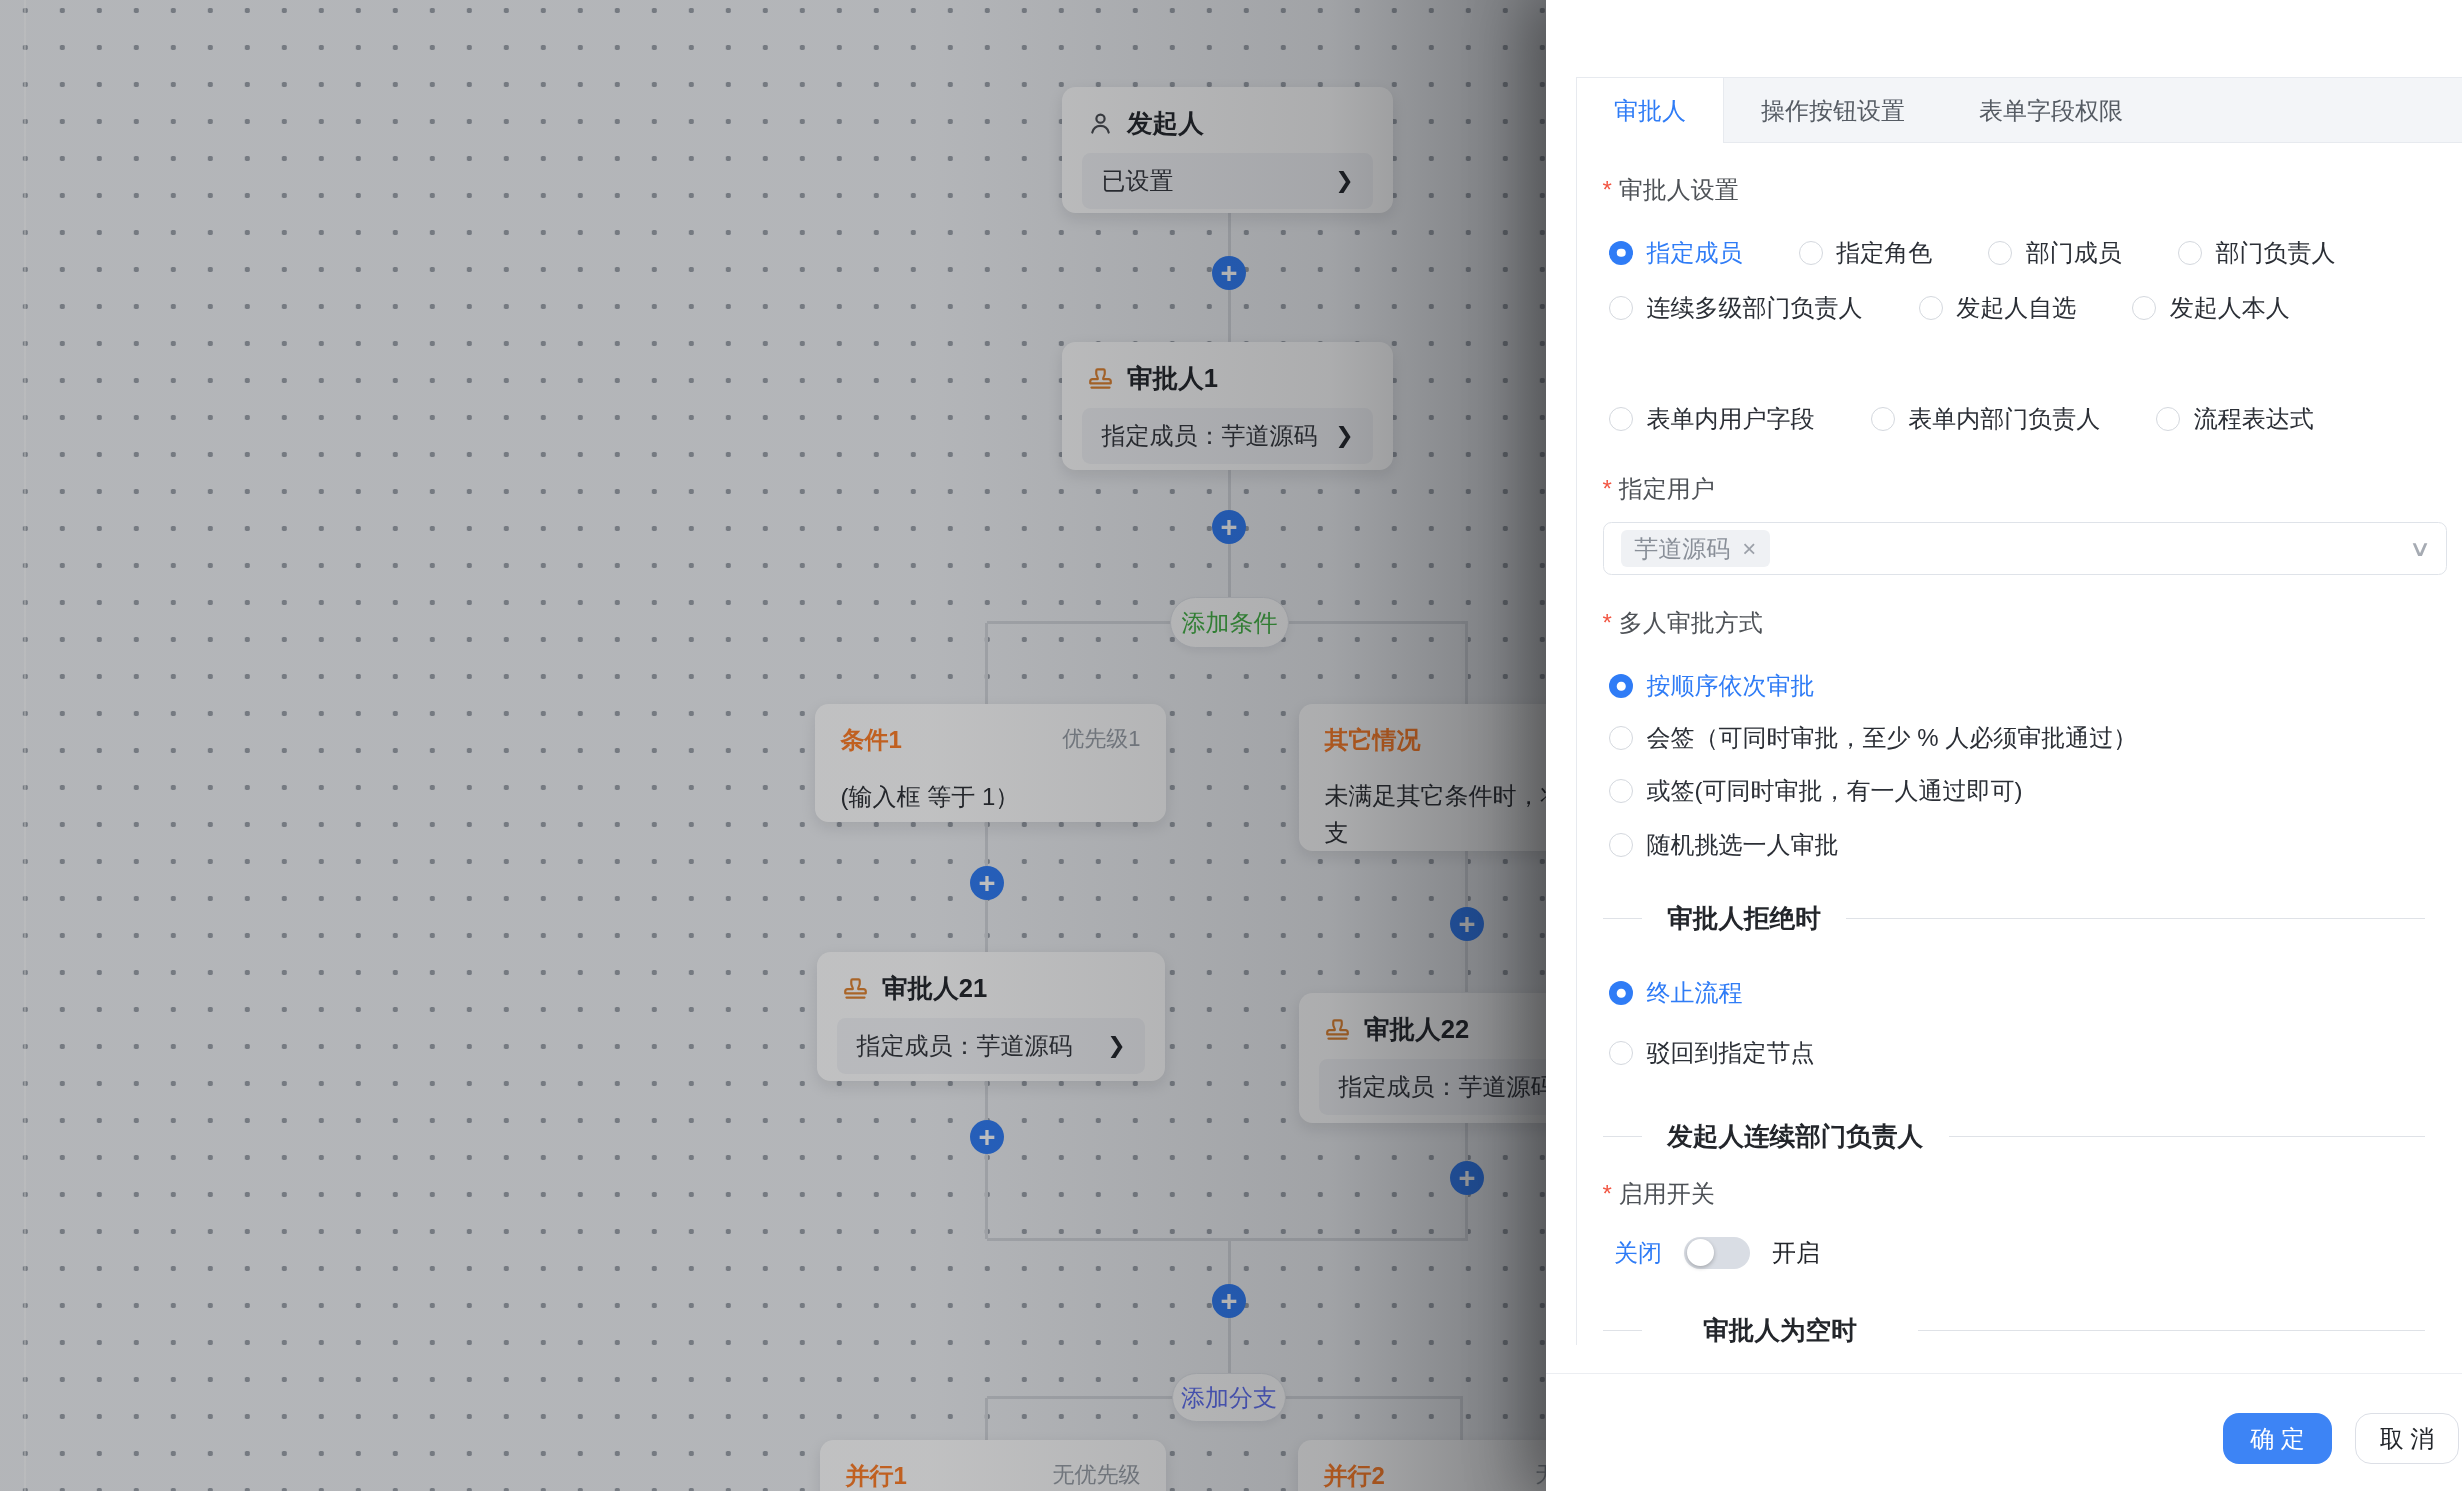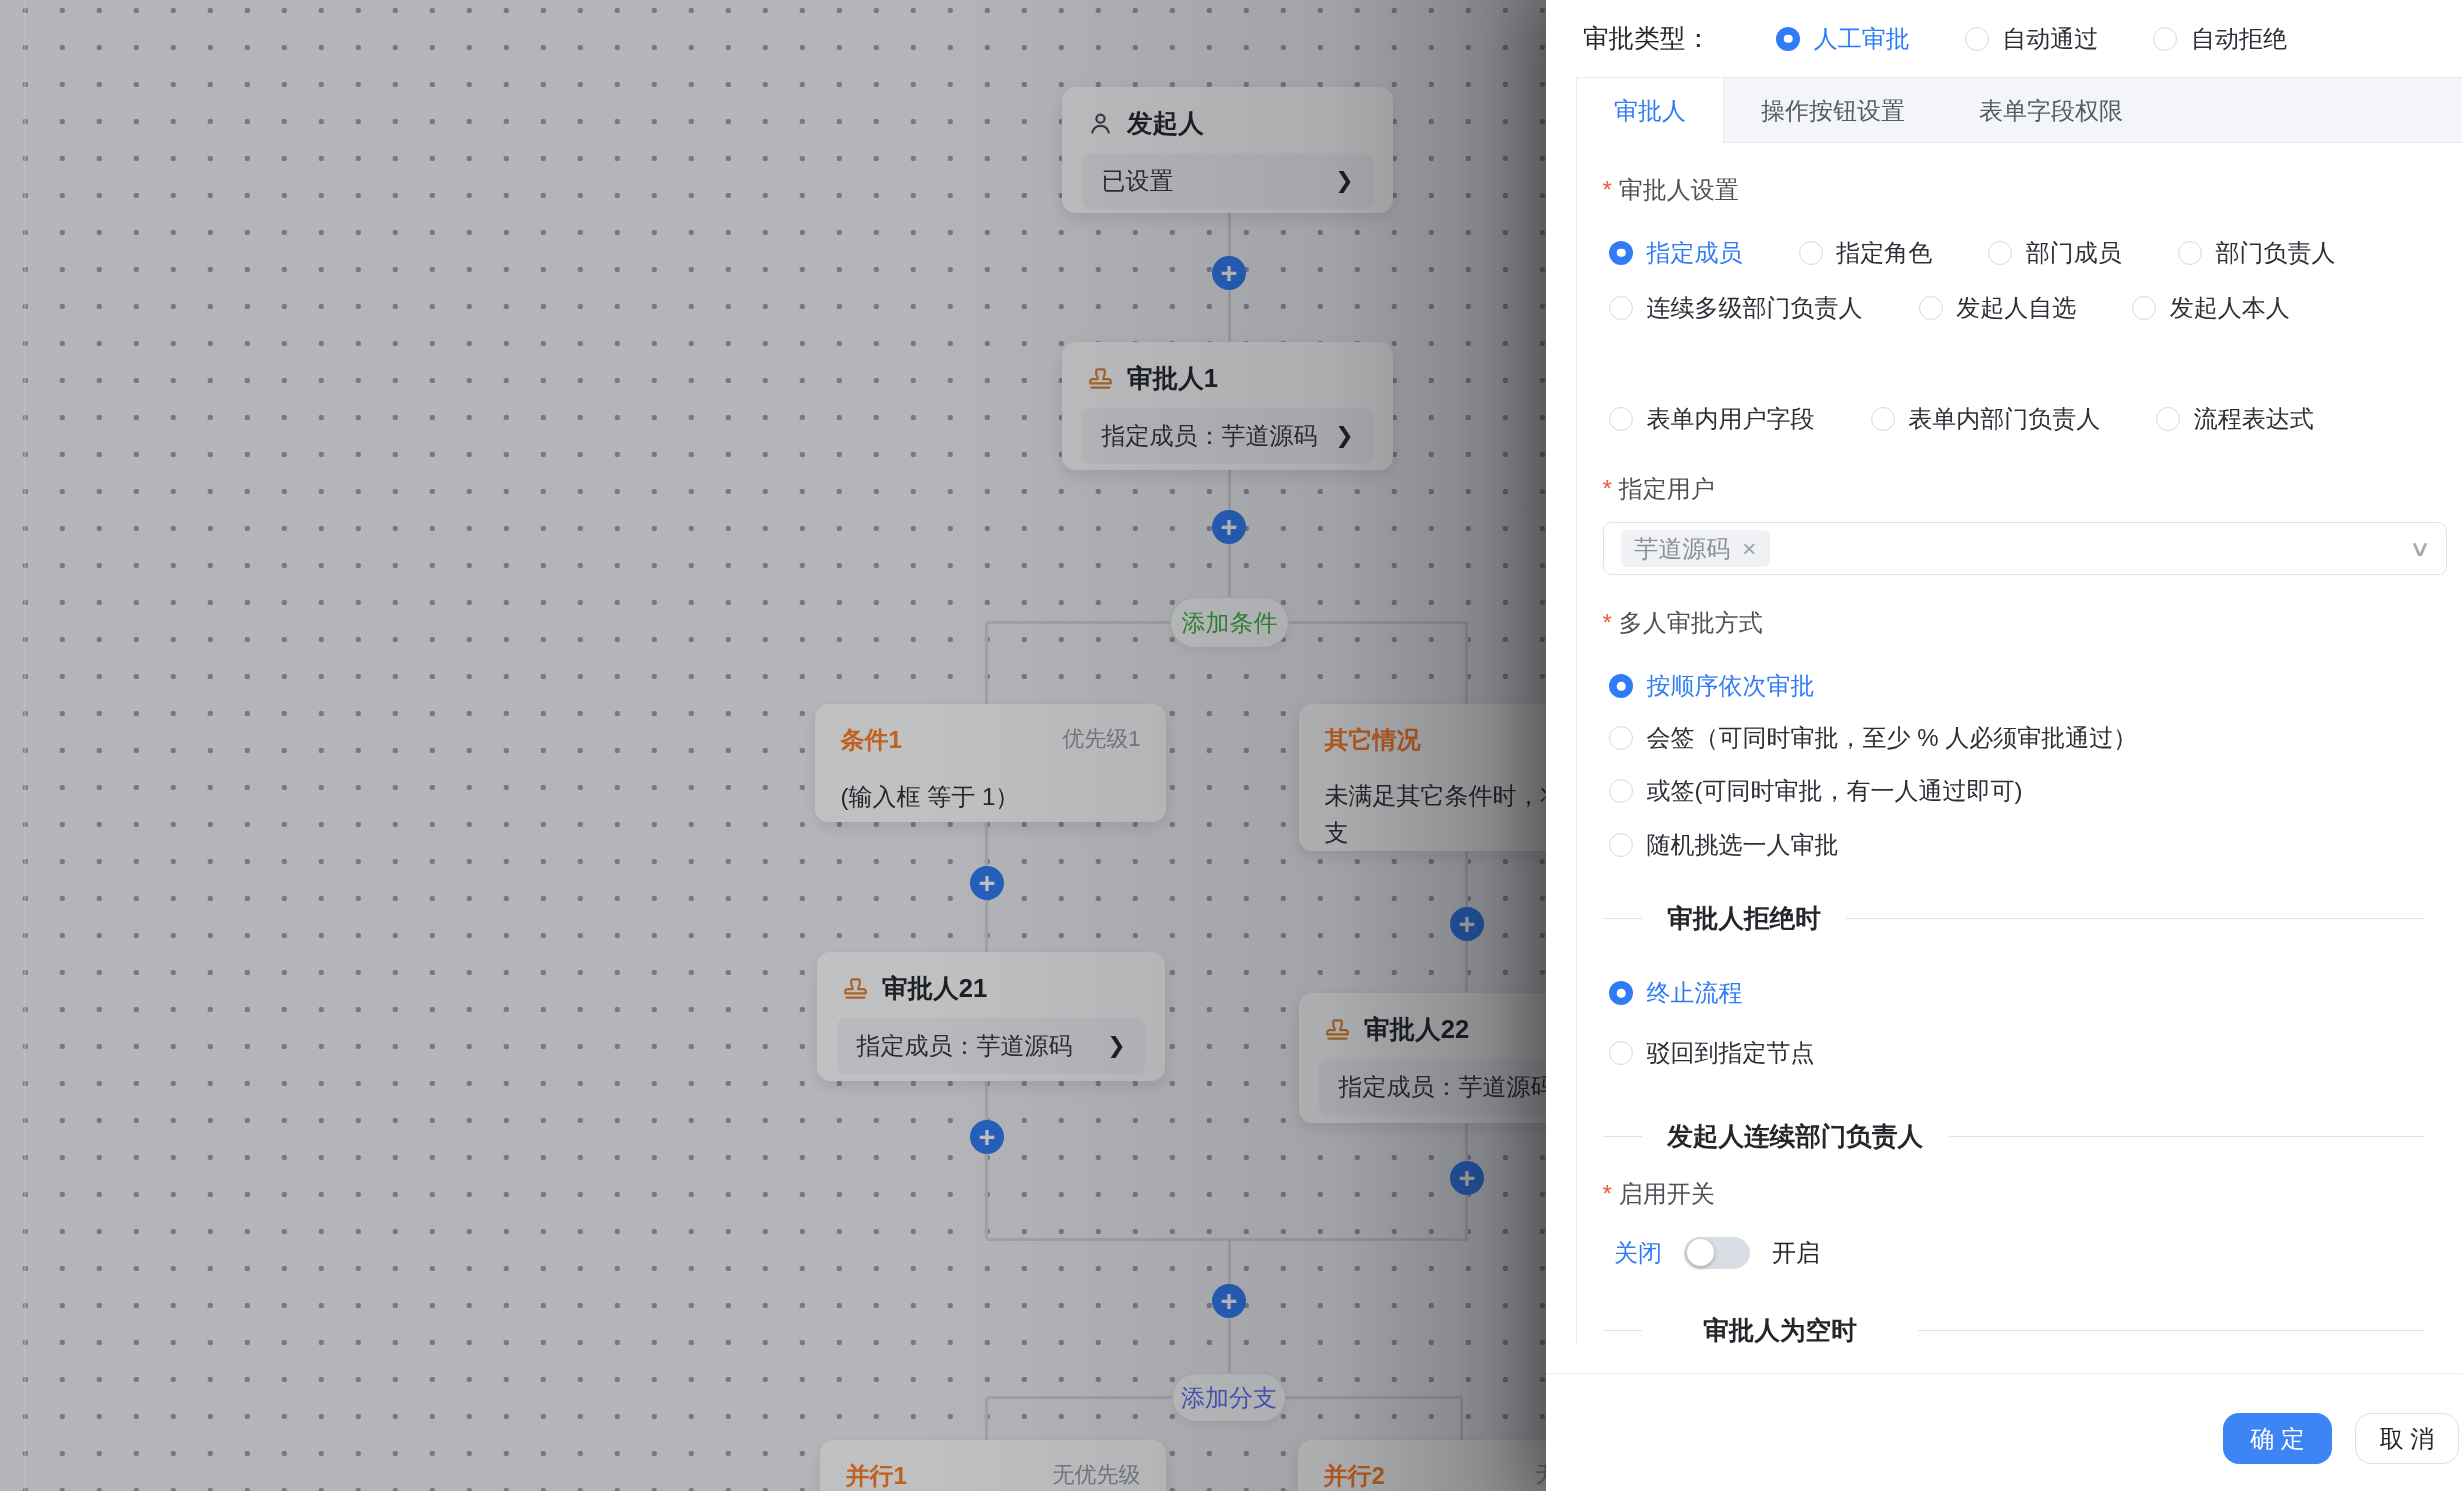--- a/index.html
+++ b/index.html
@@ -233,35 +233,20 @@
         <span class="cond-title">并行2</span>
         <span class="cond-prio">无优先级</span>
       </div>
     </div>
   </div>
 
   <div class="mask"></div>
 
   <div class="panel">
 
-    <div class="atype-row">
-      <span class="atype-label">审批类型：</span>
-      <span class="radio sel">
-        <span class="rdot"></span>
-        <span>人工审批</span>
-      </span>
-      <span class="radio">
-        <span class="rdot"></span>
-        <span>自动通过</span>
-      </span>
-      <span class="radio">
-        <span class="rdot"></span>
-        <span>自动拒绝</span>
-      </span>
-    </div>
 
     <div class="tabcard">
       <div class="tabstrip">
         <div class="tab active">审批人</div>
         <div class="tab">操作按钮设置</div>
         <div class="tab">表单字段权限</div>
       </div>
 
       <div class="tabbody">
 

